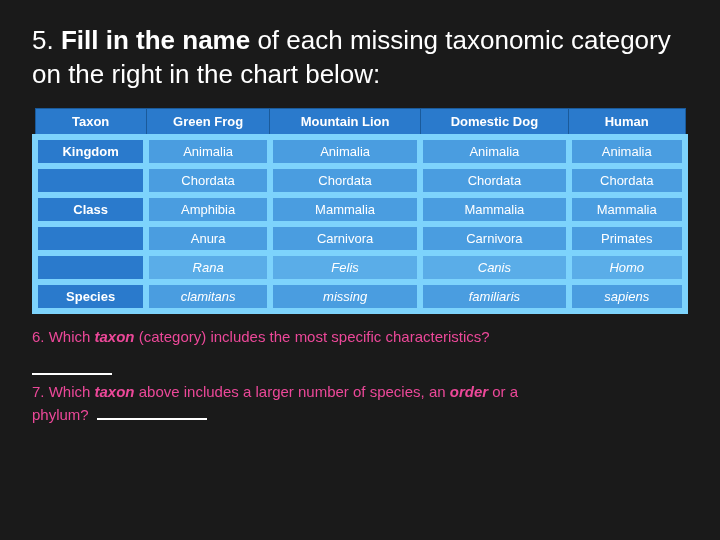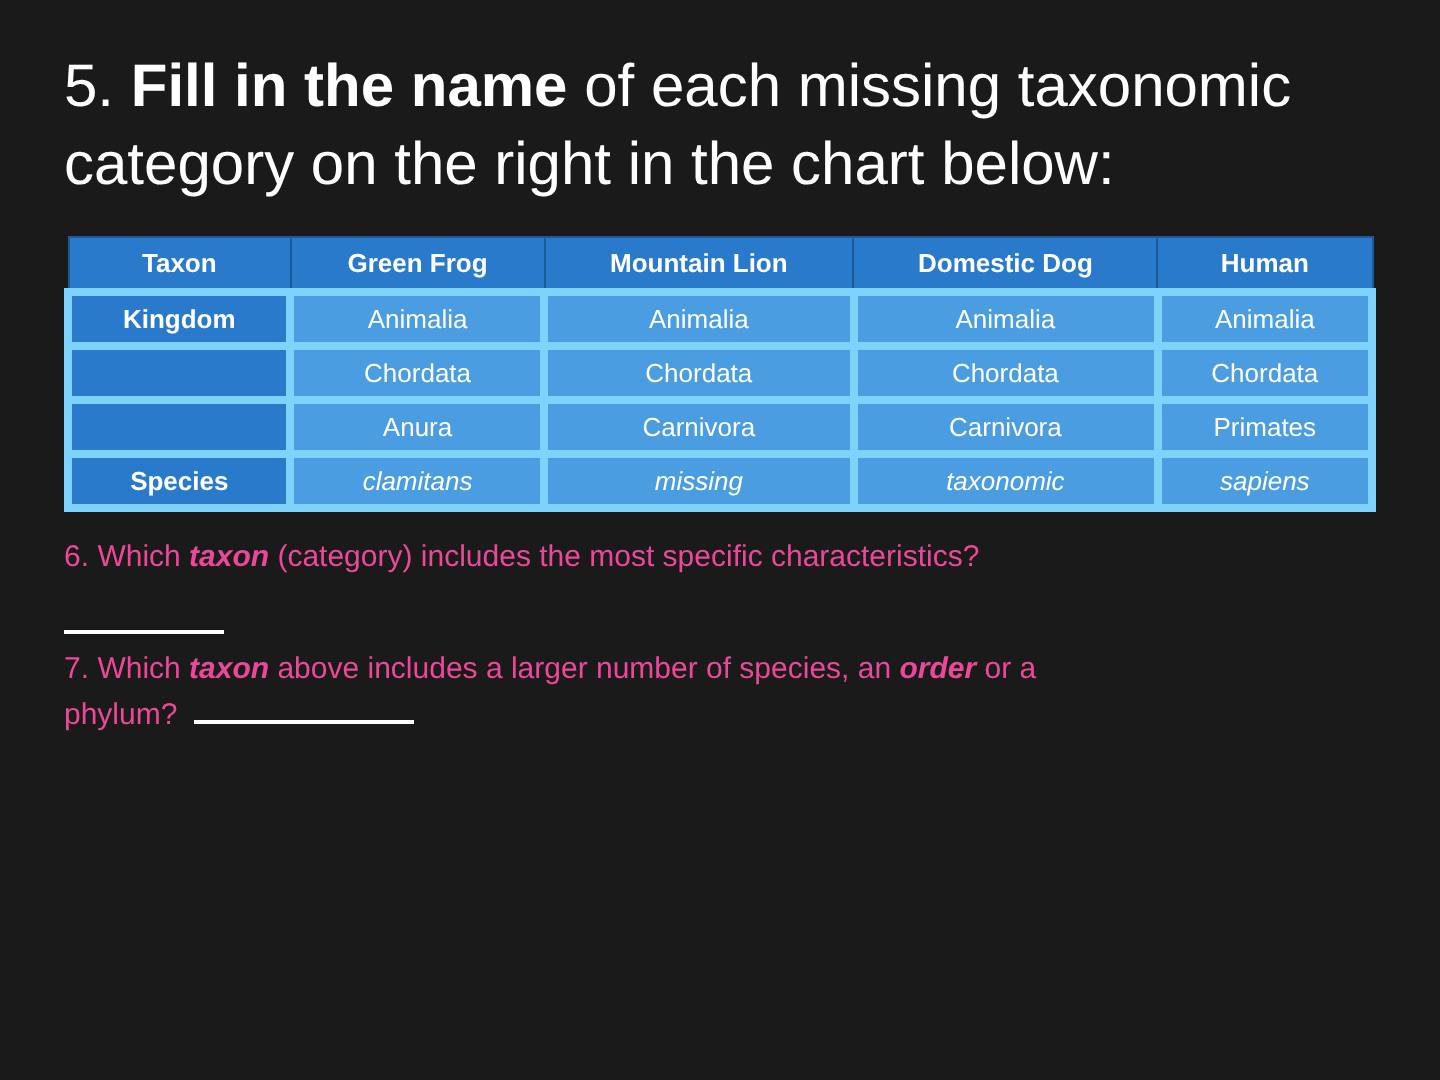--- a/index.html
+++ b/index.html
@@ -8,21 +8,21 @@
       background: #1a1a1a;
       color: #ffffff;
       font-family: Arial, sans-serif;
       width: 720px;
       height: 540px;
       overflow: hidden;
       padding: 24px 32px 20px 32px;
     }
 
     .title {
-      font-size: 30px;
+      font-size: 26px;
       line-height: 1.3;
       margin-bottom: 16px;
       color: #ffffff;
     }
 
     .title strong {
       font-weight: 900;
     }
 
     .table-wrapper {
@@ -47,21 +47,21 @@
 
     thead tr th:first-child {
       text-align: center;
     }
 
     tbody tr td {
       background-color: #4a9de0;
       color: #ffffff;
       padding: 4px 8px;
       text-align: center;
-      border: 4px solid #7dd3fc;
+      border: 6px solid #7dd3fc;
     }
 
     tbody tr td:first-child {
       background-color: #2a7acc;
       font-weight: bold;
     }
 
     tbody tr.italic-row td {
       font-style: italic;
       background-color: #5aade8;
@@ -148,31 +148,45 @@
             <td>Animalia</td>
           </tr>
           <tr>
             <td></td>
             <td>Chordata</td>
             <td>Chordata</td>
             <td>Chordata</td>
             <td>Chordata</td>
           </tr>
           <tr>
+            <td>Class</td>
+            <td>Amphibia</td>
+            <td>Mammalia</td>
+            <td>Mammalia</td>
+            <td>Mammalia</td>
+          </tr>
+          <tr>
             <td></td>
             <td>Anura</td>
             <td>Carnivora</td>
             <td>Carnivora</td>
             <td>Primates</td>
           </tr>
+          <tr class="italic-row">
+            <td></td>
+            <td>Rana</td>
+            <td>Felis</td>
+            <td>Canis</td>
+            <td>Homo</td>
+          </tr>
           <tr class="species-row">
             <td>Species</td>
             <td>clamitans</td>
             <td>missing</td>
-            <td>taxonomic</td>
+            <td>familiaris</td>
             <td>sapiens</td>
           </tr>
         </tbody>
     </table>
   </div>
 
   <div class="question">
     <span>6.</span>
     <span> Which </span><em>taxon</em><span> (category) includes the most specific characteristics?</span>
   </div>

